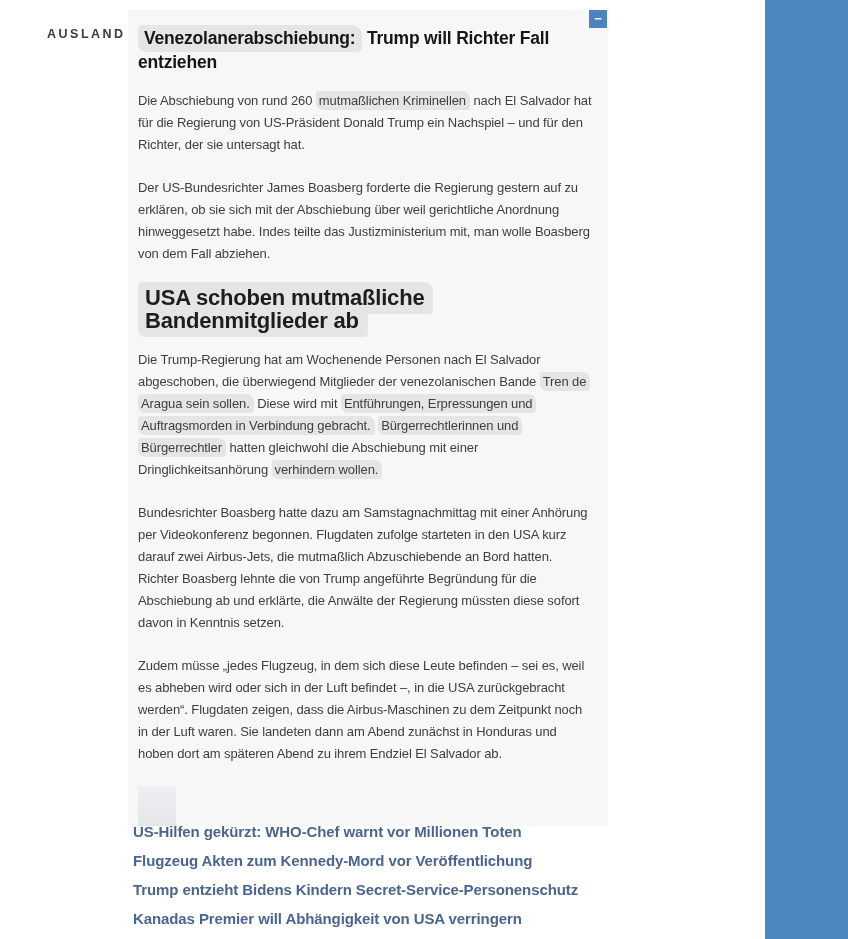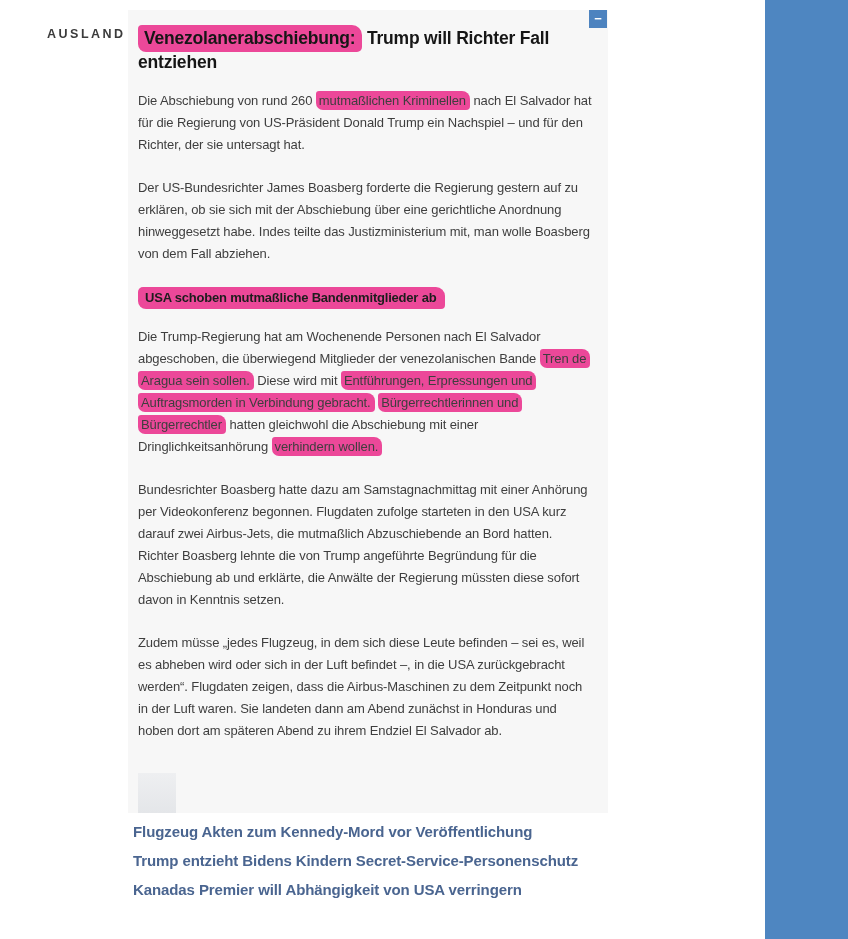--- a/index.html
+++ b/index.html
@@ -31,25 +31,25 @@
   }
   .title{
     font-size:17.5px;font-weight:700;color:#161616;
     margin:8px 0 16px 0;line-height:24px;letter-spacing:-0.2px;
   }
   .article-text p{
     font-size:13px;line-height:22px;color:#3e3e3e;
     margin:0 0 21px 0;letter-spacing:-0.1px;
   }
   .article-text h2{
-    font-size:13px;font-weight:700;color:#1d1d1d;
+    font-size:22px;font-weight:700;color:#1d1d1d;
     margin:3px 0 17px 0;line-height:23px;letter-spacing:-0.2px;
   }
   .hl{
-    background:#ec4899;
+    background:#e5e5e5;
     padding:2px 4px 2px 3px;
     border-radius:3px 8px 4px 7px;
     box-decoration-break:clone;-webkit-box-decoration-break:clone;
   }
   .title .hl{padding:3px 7px 4px 6px;border-radius:4px 10px 5px 8px;}
   .article-text h2 .hl{padding:3px 9px 4px 7px;border-radius:5px 9px 4px 8px;}
   .share-row{
     margin-top:auto;
     display:flex;align-items:center;justify-content:space-between;
     padding-bottom:0;
@@ -75,35 +75,36 @@
 
 <div class="category">AUSLAND</div>
 
 <section class="article-box">
   <button class="collapse-btn"><span>−</span></button>
 
   <h1 class="title" id="article-title"><span class="hl">Venezolanerabschiebung:</span><span> Trump will Richter Fall entziehen</span></h1>
 
   <div class="article-text" id="article-body">
       <p><span>Die Abschiebung von rund 260 </span><span class="hl">mutmaßlichen Kriminellen</span><span> nach El Salvador hat für die Regierung von US-Präsident Donald Trump ein Nachspiel – und für den Richter, der sie untersagt hat.</span></p>
-      <p><span>Der US-Bundesrichter James Boasberg forderte die Regierung gestern auf zu erklären, ob sie sich mit der Abschiebung über eine gerichtliche Anordnung hinweggesetzt habe. Indes teilte das Justizministerium mit, man wolle Boasberg von dem Fall abziehen.</span></p>
+      <p><span>Der US-Bundesrichter James Boasberg forderte die Regierung gestern auf zu erklären, ob sie sich mit der Abschiebung über weil gerichtliche Anordnung hinweggesetzt habe. Indes teilte das Justizministerium mit, man wolle Boasberg von dem Fall abziehen.</span></p>
       <h2><span class="hl">USA schoben mutmaßliche Bandenmitglieder ab</span></h2>
       <p><span>Die Trump-Regierung hat am Wochenende Personen nach El Salvador abgeschoben, die überwiegend Mitglieder der venezolanischen Bande </span><span class="hl">Tren de Aragua sein sollen.</span><span> Diese wird mit </span><span class="hl">Entführungen, Erpressungen und Auftragsmorden in Verbindung gebracht.</span><span> </span><span class="hl">Bürgerrechtlerinnen und Bürgerrechtler</span><span> hatten gleichwohl die Abschiebung mit einer Dringlichkeitsanhörung </span><span class="hl">verhindern wollen.</span></p>
       <p><span>Bundesrichter Boasberg hatte dazu am Samstagnachmittag mit einer Anhörung per Videokonferenz begonnen. Flugdaten zufolge starteten in den USA kurz darauf zwei Airbus-Jets, die mutmaßlich Abzuschiebende an Bord hatten. Richter Boasberg lehnte die von Trump angeführte Begründung für die Abschiebung ab und erklärte, die Anwälte der Regierung müssten diese sofort davon in Kenntnis setzen.</span></p>
       <p><span>Zudem müsse „jedes Flugzeug, in dem sich diese Leute befinden – sei es, weil es abheben wird oder sich in der Luft befindet –, in die USA zurückgebracht werden“. Flugdaten zeigen, dass die Airbus-Maschinen zu dem Zeitpunkt noch in der Luft waren. Sie landeten dann am Abend zunächst in Honduras und hoben dort am späteren Abend zu ihrem Endziel El Salvador ab.</span></p>
     </div>
 
   <div class="share-row">
 
     <span class="share-group">
 
       <span class="share-icon-box">
         
       </span>
     </span>
   </div>
 </section>
 
 <nav class="related" id="related-links">
+    <a href="#">US-Hilfen gekürzt: WHO-Chef warnt vor Millionen Toten</a>
     <a href="#">Flugzeug Akten zum Kennedy-Mord vor Veröffentlichung</a>
     <a href="#">Trump entzieht Bidens Kindern Secret-Service-Personenschutz</a>
     <a href="#">Kanadas Premier will Abhängigkeit von USA verringern</a>
   </nav>
 
 </body></html>

